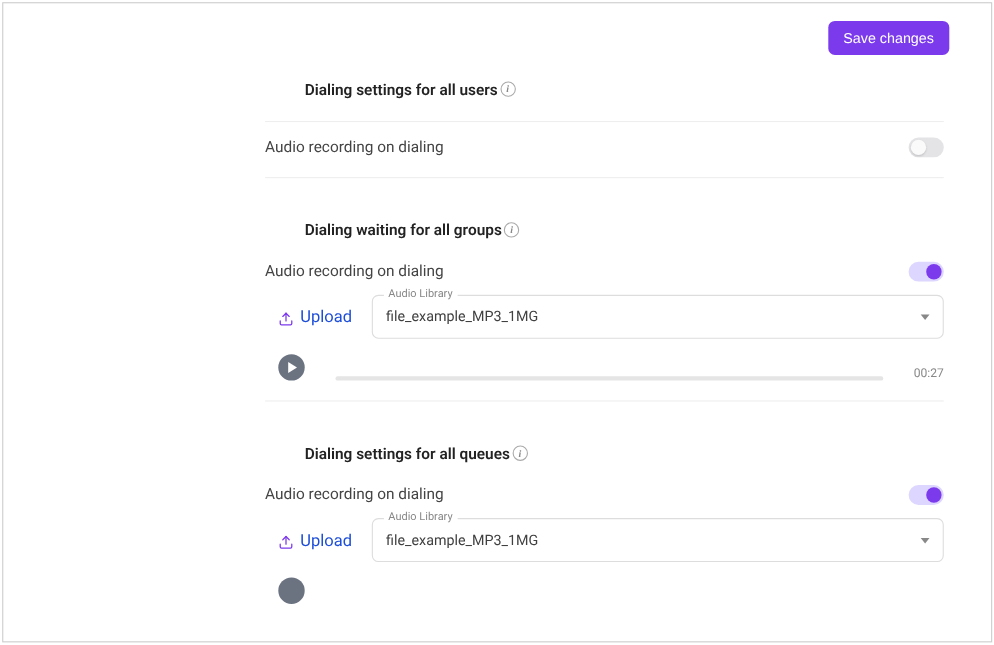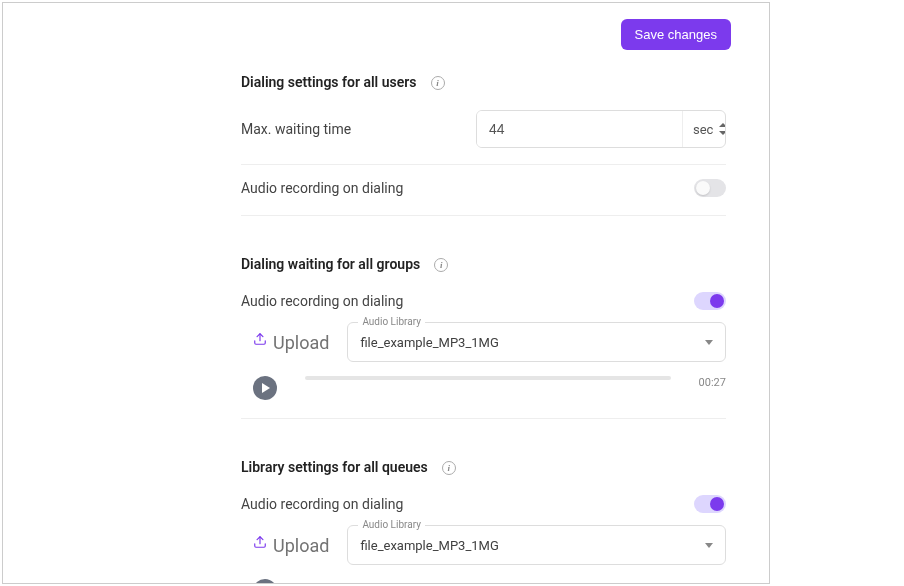--- a/index.html
+++ b/index.html
@@ -7,21 +7,21 @@
       font-family: -apple-system, BlinkMacSystemFont, "Segoe UI", Roboto, Arial, sans-serif;
       font-size: 14px;
       color: #333;
       background: #fff;
       width: 904px;
       height: 586px;
       overflow: hidden;
     }
     .frame {
       border: 1px solid #ccc;
-      width: 768px;
+      width: 900px;
       height: 582px;
       margin: 2px;
       padding: 16px 38px 0 38px;
       overflow-y: auto;
     }
     .top-bar {
       display: flex;
       justify-content: flex-end;
       margin-bottom: 24px;
     }
@@ -37,23 +37,24 @@
     }
     .content {
       padding-left: 200px;
       padding-right: 5px;
     }
     .section-title {
       font-size: 14px;
       font-weight: 600;
       color: #222;
       display: flex;
-      align-items: flex-end;
-      gap: 14px;
+      align-items: flex-start;
+      gap: 2px;
       margin-bottom: 20px;
+      margin-left: 36px;
     }
     .info-icon {
       display: inline-flex;
       width: 14px;
       height: 14px;
       border: 1px solid #aaa;
       border-radius: 50%;
       font-size: 9px;
       color: #888;
       align-items: center;
@@ -143,24 +144,24 @@
     .toggle.off .toggle-knob { left: 2px; background: #fafafa; box-shadow: 0 1px 2px rgba(0,0,0,.15);}
     .toggle.on .toggle-knob { left: 16px; background: #7c3aed; }
     .upload-row {
       display: flex;
       align-items: center;
       gap: 18px;
       margin: 12px 0 14px 12px;
     }
     .upload-link {
       display: flex;
-      align-items: flex-start;
+      align-items: flex-end;
       gap: 6px;
-      color: #737373;
-      font-size: 18px;
+      color: #1d4ed8;
+      font-size: 15px;
       cursor: pointer;
     }
     .upload-icon {
       display: inline-flex;
       width: 14px;
       height: 14px;
     }
     .select-wrap {
       flex: 1;
       position: relative;
@@ -188,21 +189,21 @@
     }
     .caret-down {
       margin-left: auto;
       width: 0; height: 0;
       border-left: 4px solid transparent;
       border-right: 4px solid transparent;
       border-top: 5px solid #888;
     }
     .player-row {
       display: flex;
-      align-items: flex-start;
+      align-items: flex-end;
       gap: 28px;
       margin-left: 12px;
     }
     .play-btn {
       width: 24px;
       height: 24px;
       border-radius: 50%;
       background: #6b7280;
       display: flex;
       align-items: center;
@@ -237,30 +238,20 @@
     <button class="btn-primary">Save changes</button>
   </div>
 
   <div class="content">
 
     <div class="section-title">
       <span>Dialing settings for all users</span>
       <span class="info-icon">i</span>
     </div>
 
-    <div class="row">
-      <span class="label">Max. waiting time</span>
-      <div class="input-group">
-        <input type="text" value="44" style="">
-        <div class="unit-select">
-          <span>sec</span>
-          <span class="sort-icon"></span>
-        </div>
-      </div>
-    </div>
 
     <hr class="divider" style="margin:14px 0 14px 0">
 
     <div class="row">
       <span class="label">Audio recording on dialing</span>
       <div class="toggle off">
         <div class="toggle-knob"></div>
       </div>
     </div>
 
@@ -300,21 +291,21 @@
       <div class="play-btn">
         <div class="play-tri"></div>
       </div>
       <div class="track"></div>
       <span class="duration">00:27</span>
     </div>
 
     <hr class="divider-mid">
 
     <div class="section-title">
-      <span>Library settings for all queues</span>
+      <span>Dialing settings for all queues</span>
       <span class="info-icon">i</span>
     </div>
 
     <div class="row row-tight">
       <span class="label">Audio recording on dialing</span>
       <div class="toggle on">
         <div class="toggle-knob"></div>
       </div>
     </div>
 

